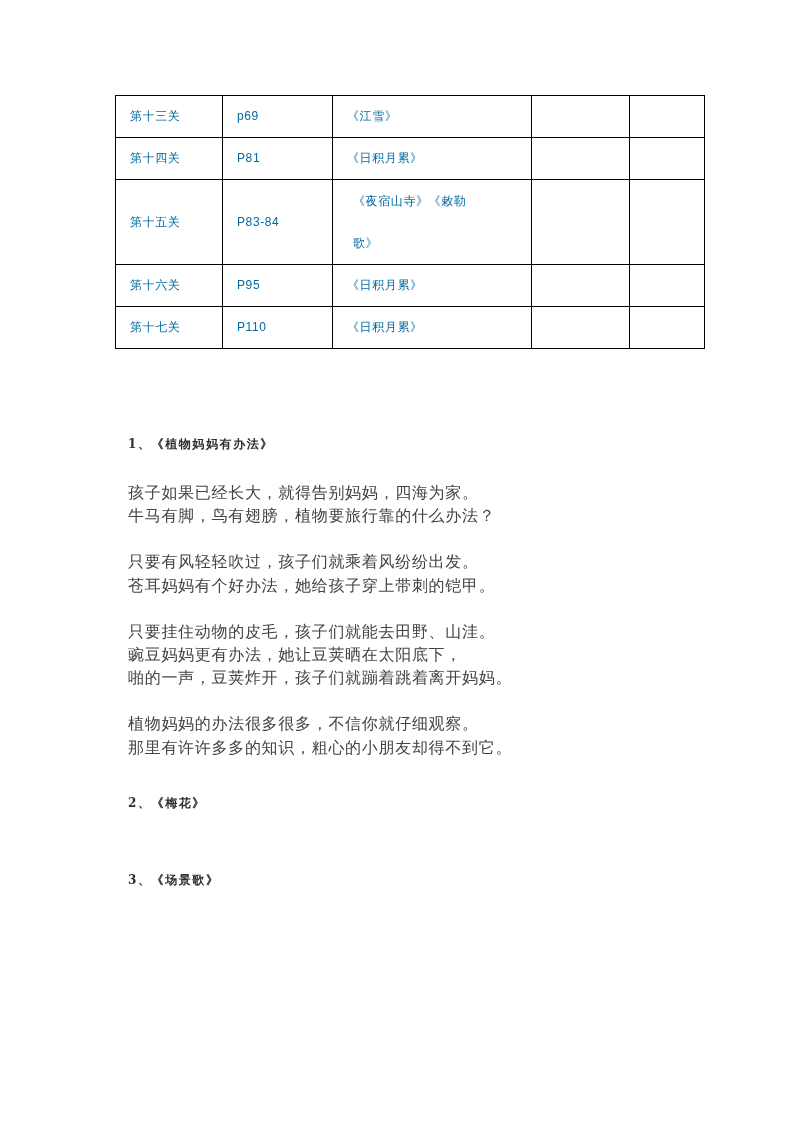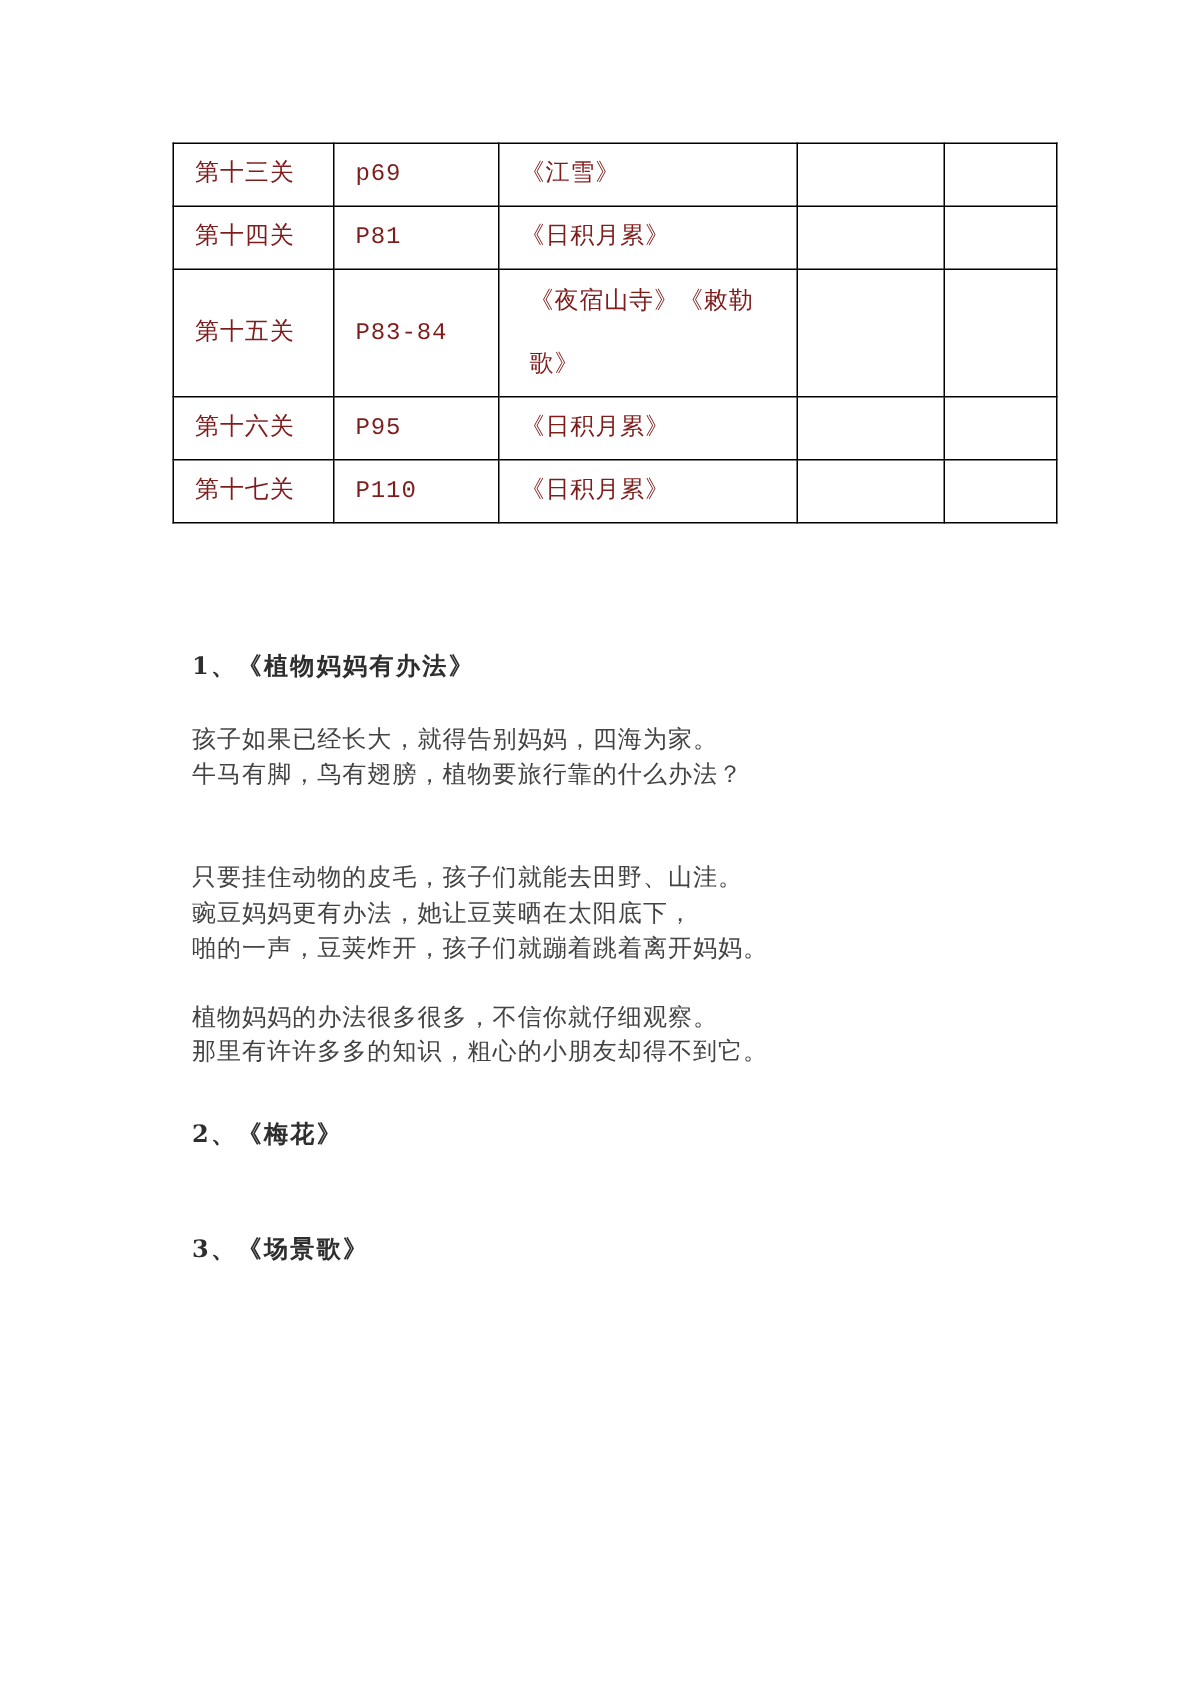--- a/index.html
+++ b/index.html
@@ -25,25 +25,25 @@
     width: 589px;
   }
   table.lesson-table {
     border-collapse: collapse;
     table-layout: fixed;
     width: 589px;
   }
   table.lesson-table td {
     border: 1px solid #000000;
     padding: 0 0 0 14px;
-    font-size: 16px;
+    font-size: 12px;
     line-height: 25px;
-    color: #7f1d1d;
+    color: #0369a1;
     vertical-align: middle;
-    font-family: Liberation Mono, monospace;
+    font-family: Liberation Sans, sans-serif;
     letter-spacing: 0.6px;
   }
   col.c1 { width: 107px; }
   col.c2 { width: 110px; }
   col.c3 { width: 199px; }
   col.c4 { width: 98px; }
   col.c5 { width: 75px; }
 
   tr.r-std td { height: 41px; }
   tr.r-tall td { height: 84px; }
@@ -64,21 +64,21 @@
 
   
   .content {
     position: absolute;
     left: 128px;
     top: 432px;
     width: 590px;
   }
   .sec-heading {
     font-weight: bold;
-    font-size: 16px;
+    font-size: 12px;
     line-height: 24px;
     letter-spacing: 1.6px;
     color: #2e2e2e;
     margin: 0;
     font-family: "DejaVu Serif", "Liberation Serif", serif;
   }
   .poem-block {
     margin: 0;
     font-size: 16px;
     line-height: 23.2px;
@@ -161,20 +161,24 @@
   </div>
 
   <div class="content">
       <p class="sec-heading">1、《植物妈妈有办法》</p>
       <div class="gap-after-heading"></div>
       <p class="poem-block">
         <span class="poem-line">孩子如果已经长大，就得告别妈妈，四海为家。</span>
         <span class="poem-line">牛马有脚，鸟有翅膀，植物要旅行靠的什么办法？</span>
       </p>
       <div class="gap-stanza"></div>
+      <p class="poem-block">
+        <span class="poem-line">只要有风轻轻吹过，孩子们就乘着风纷纷出发。</span>
+        <span class="poem-line">苍耳妈妈有个好办法，她给孩子穿上带刺的铠甲。</span>
+      </p>
       <div class="gap-stanza"></div>
       <p class="poem-block">
         <span class="poem-line">只要挂住动物的皮毛，孩子们就能去田野、山洼。</span>
         <span class="poem-line">豌豆妈妈更有办法，她让豆荚晒在太阳底下，</span>
         <span class="poem-line">啪的一声，豆荚炸开，孩子们就蹦着跳着离开妈妈。</span>
       </p>
       <div class="gap-stanza"></div>
       <p class="poem-block">
         <span class="poem-line">植物妈妈的办法很多很多，不信你就仔细观察。</span>
         <span class="poem-line">那里有许许多多的知识，粗心的小朋友却得不到它。</span>

